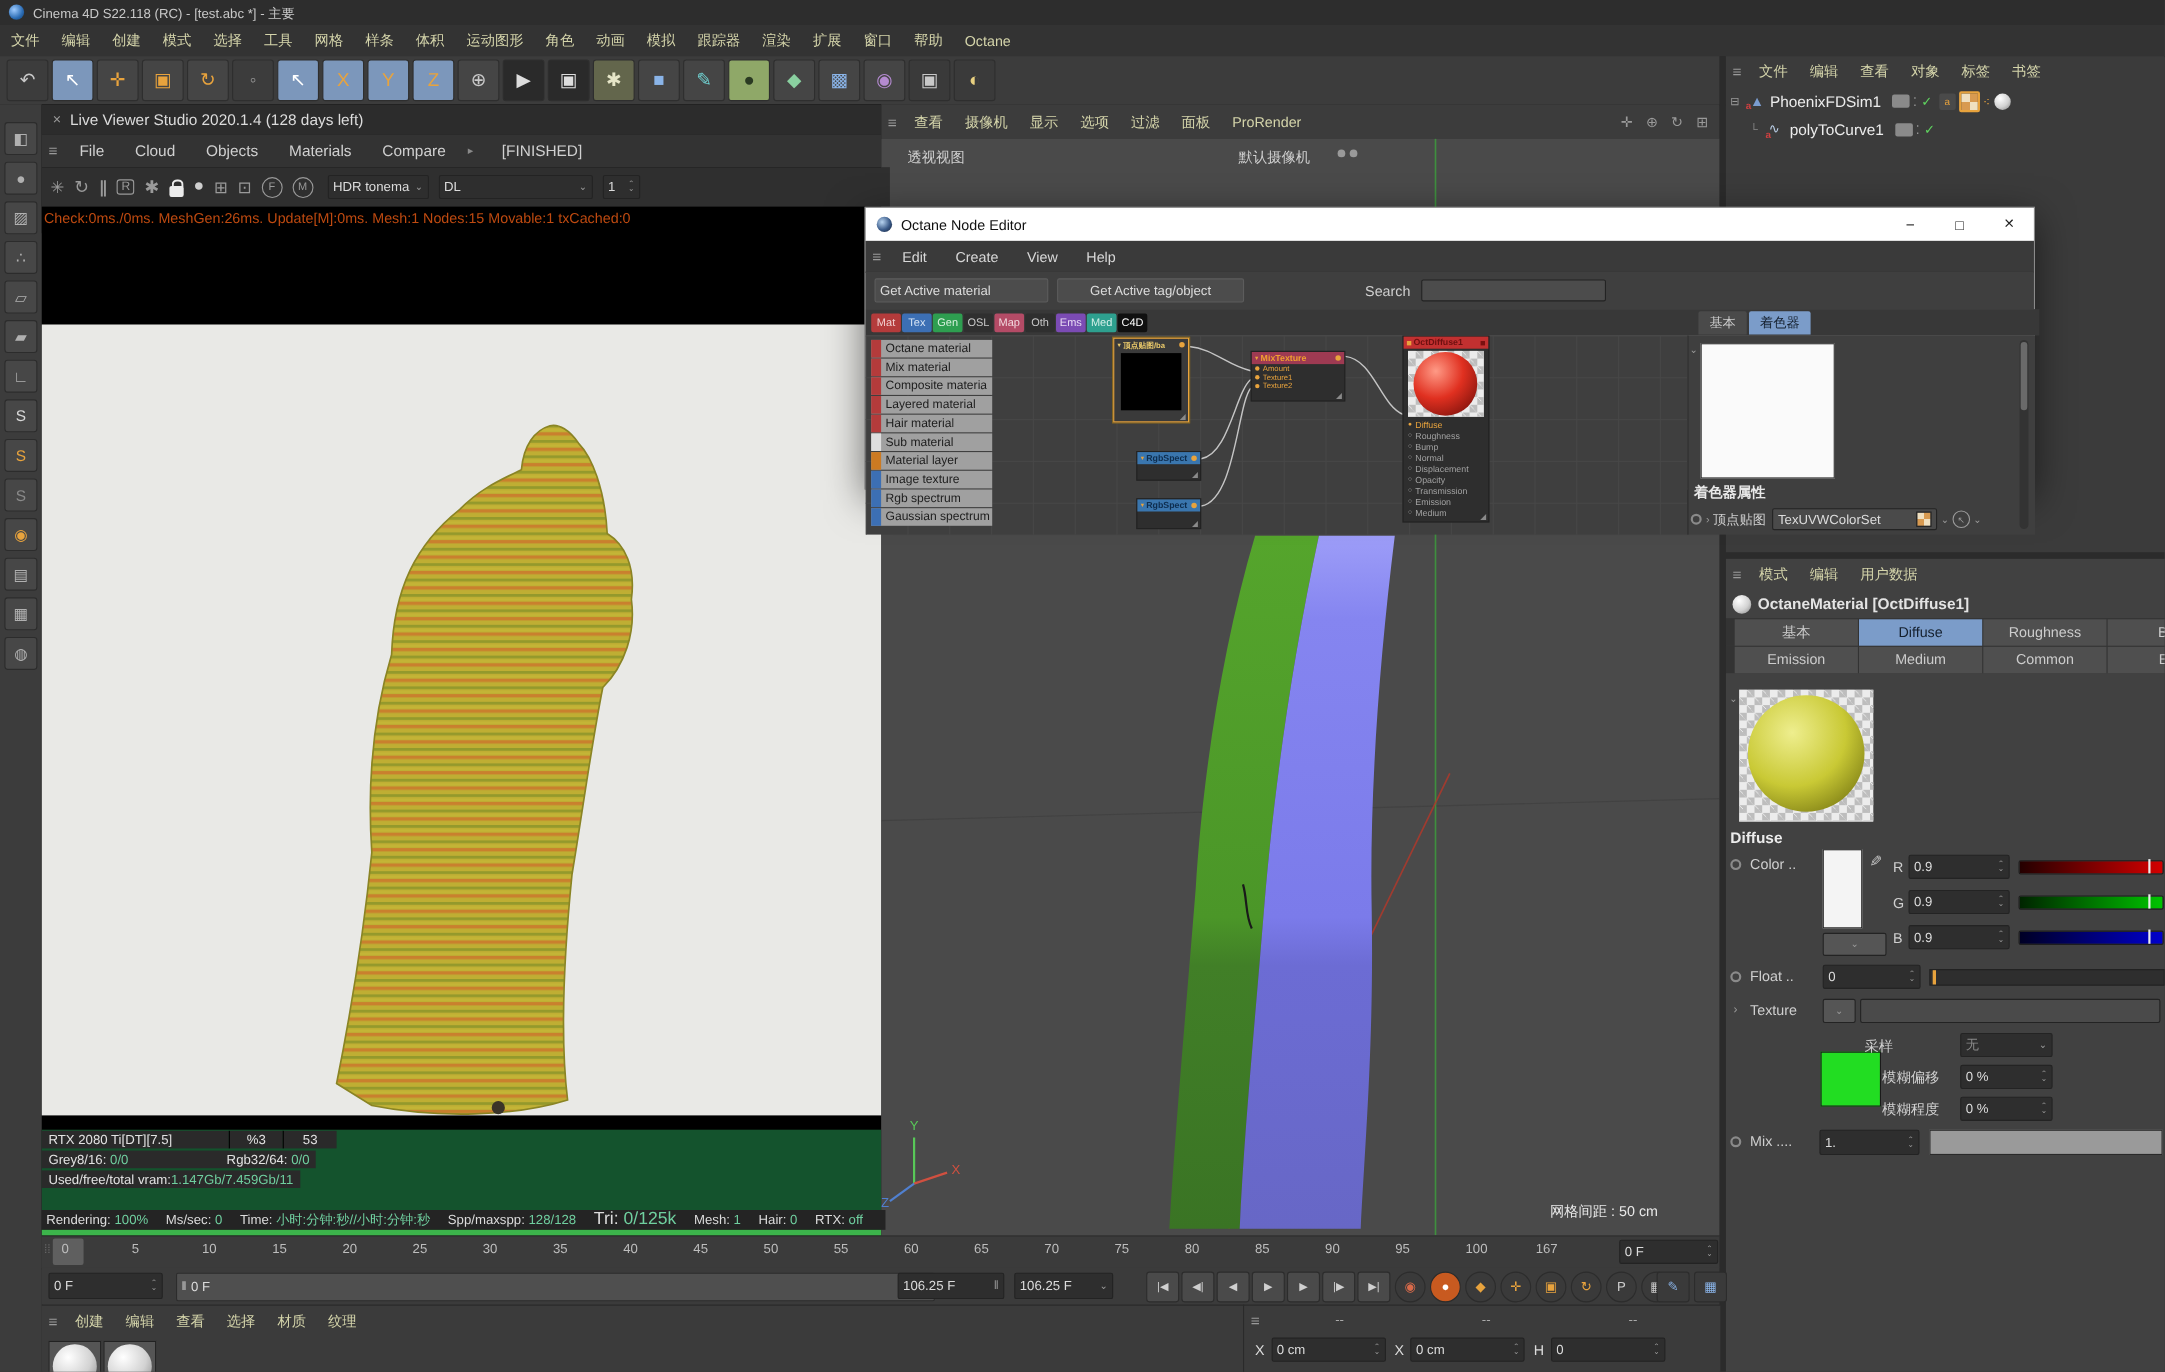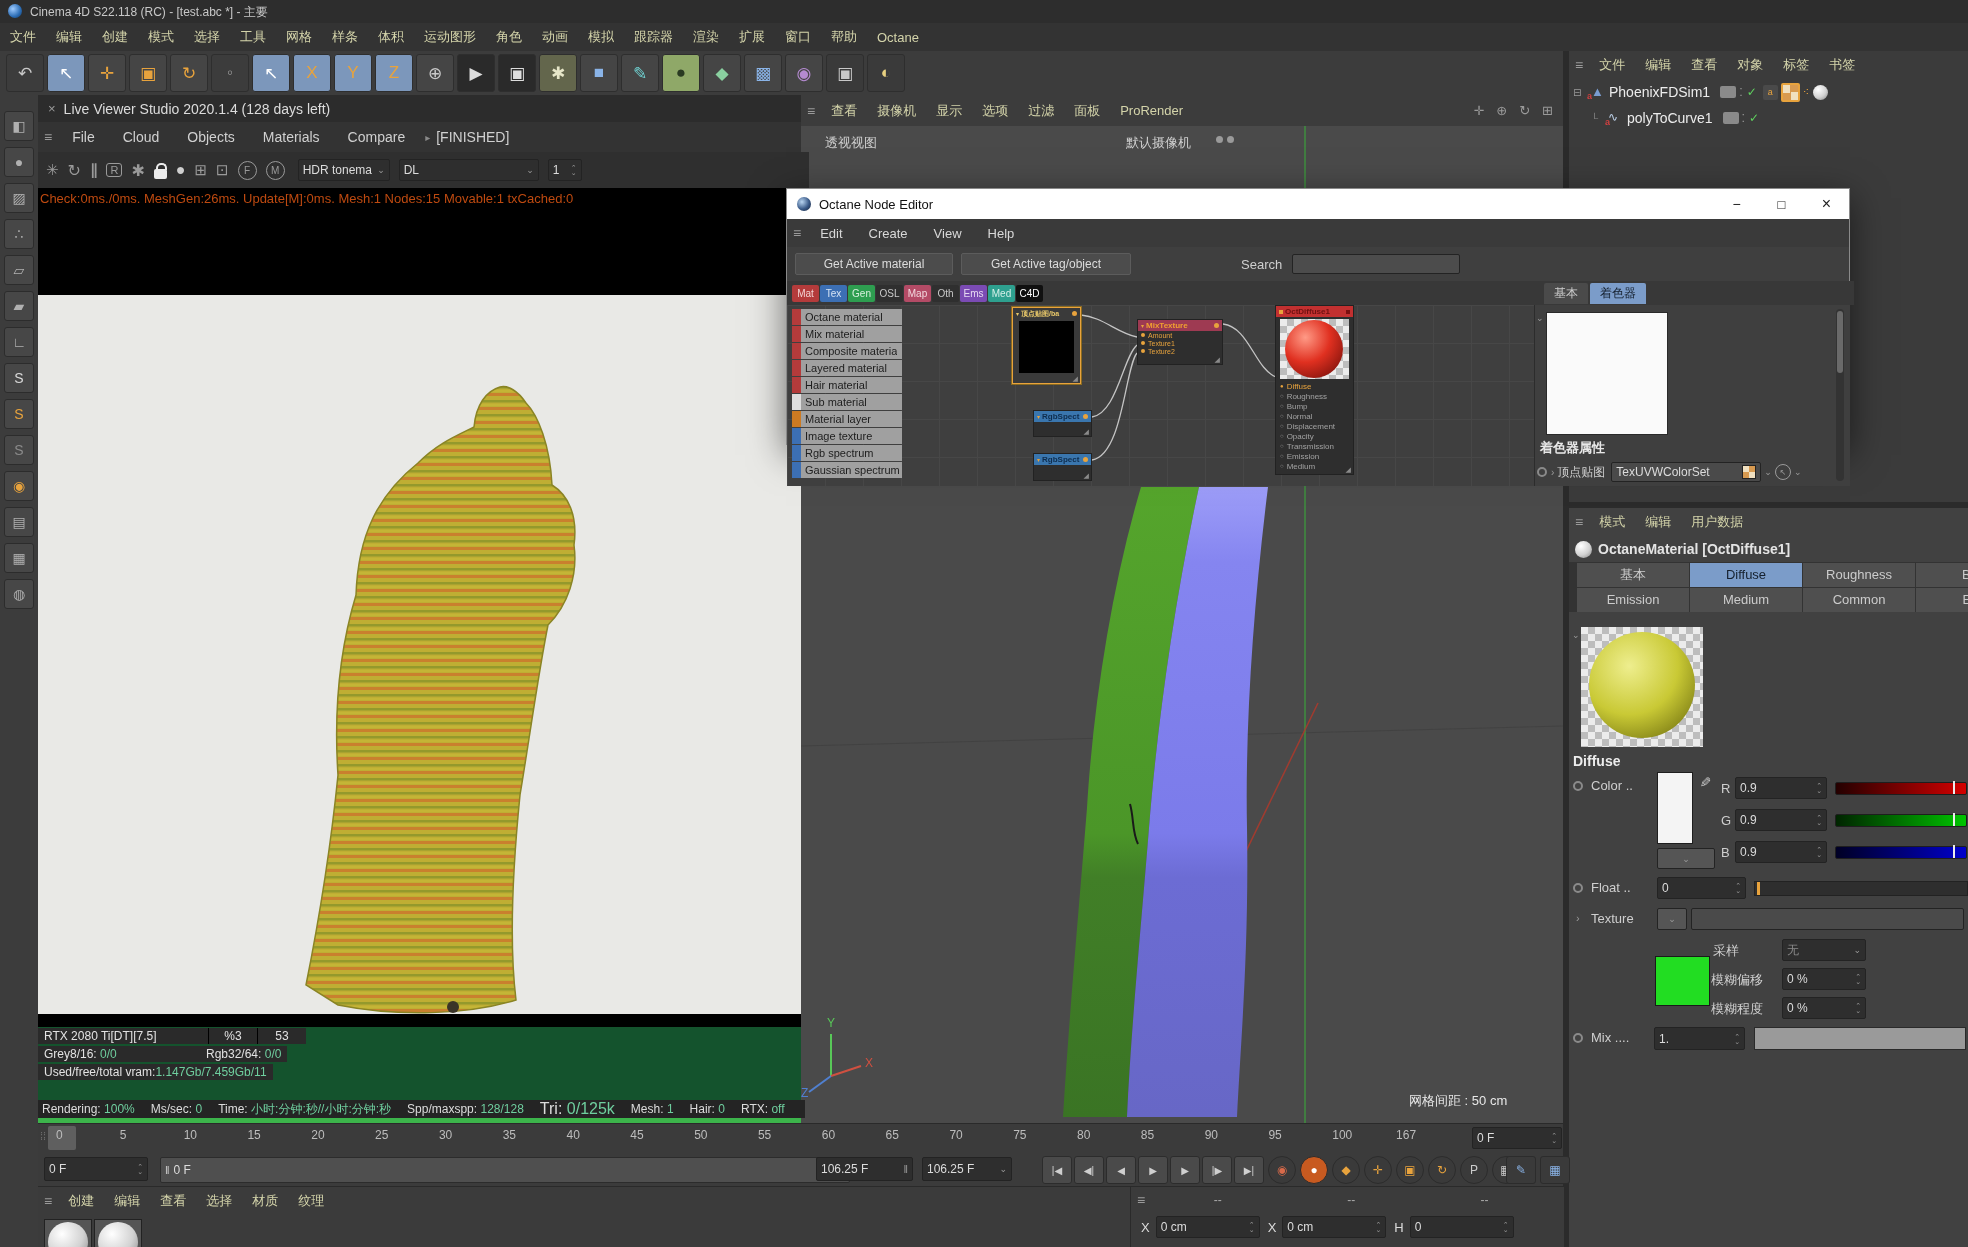--- a/index.html
+++ b/index.html
@@ -241,21 +241,21 @@
     <span class="burger">≡</span>
     <span class="f" style="height:30px;">
 
     <span style="padding:0 14px;color:#d0d0d0;font-size:14px;">File</span>
         <span style="padding:0 14px;color:#d0d0d0;font-size:14px;">Cloud</span>
         <span style="padding:0 14px;color:#d0d0d0;font-size:14px;">Objects</span>
         <span style="padding:0 14px;color:#d0d0d0;font-size:14px;">Materials</span>
         <span style="padding:0 14px;color:#d0d0d0;font-size:14px;">Compare</span>
       </span>
     <span style="color:#8a8a8a;font-size:10px;padding:0 6px;">▸</span>
-    <span style="color:#d0d0d0;font-size:14px;">[FINISHED]</span>
+    <span style="color:#d0d0d0;font-size:14px;margin-left:20px;">[FINISHED]</span>
   </div>
 
   <div class="abs f" style="left:0;top:57px;width:763px;height:36px;background:#2f2f2f;gap:9px;padding-left:8px;">
     <span style="color:#9a9a9a;font-size:15px;">✳</span>
     <span style="color:#9a9a9a;font-size:16px;">↻</span>
     <span style="color:#9a9a9a;font-size:15px;font-weight:bold;">∥</span>
     <span style="color:#9a9a9a;font-size:11px;border:1.5px solid #9a9a9a;border-radius:3px;padding:0 3px;">R</span>
     <span style="color:#9a9a9a;font-size:16px;">✱</span>
     <span class="lock"></span>
     <span style="color:#cfcfcf;font-size:16px;">●</span>
@@ -401,21 +401,21 @@
     <span class="f">
 
     <span style="padding:0 13px;color:#d8d8d8;font-size:13px;">Edit</span>
         <span style="padding:0 13px;color:#d8d8d8;font-size:13px;">Create</span>
         <span style="padding:0 13px;color:#d8d8d8;font-size:13px;">View</span>
         <span style="padding:0 13px;color:#d8d8d8;font-size:13px;">Help</span>
       </span>
   </div>
 
   <div class="abs f" style="left:0;top:58px;width:1062px;height:34px;background:#3f3f3f;">
-    <span class="fld" style="margin-left:8px;width:158px;height:22px;background:#4c4c4c;border:1px solid #5c5c5c;justify-content:center;">
+    <span class="fld" style="margin-left:8px;width:158px;height:22px;background:#4c4c4c;border:1px solid #5c5c5c;">
       <span>Get Active material</span>
     </span>
     <span class="fld" style="margin-left:8px;width:170px;height:22px;background:#4c4c4c;border:1px solid #5c5c5c;justify-content:center;">
       <span>Get Active tag/object</span>
     </span>
     <span style="margin-left:110px;color:#cfcfcf;font-size:13px;">Search</span>
     <span class="fld" style="margin-left:10px;width:168px;height:20px;background:#4c4c4c;"></span>
   </div>
 
   <div class="abs f" style="left:0;top:92px;width:1062px;height:24px;background:#383838;padding-left:5px;">
@@ -769,21 +769,21 @@
   </span>
 
   <span class="abs" style="left:7px;top:404px;color:#9a9a9a;font-size:11px;">›</span>
   <span class="abs attr-label" style="left:22px;top:403px;">Texture</span>
   <span class="abs fld" style="left:88px;top:400px;width:30px;height:22px;background:#555;justify-content:center;">
       <span class="ddarrow" style="margin:0;">⌄</span>
     </span>
   <span class="abs fld" style="left:122px;top:400px;width:273px;height:22px;background:#4a4a4a;"></span>
 
   <div class="abs" style="left:86px;top:448px;width:53px;height:48px;background:#22dd22;border:1px solid #1a1a1a;"></div>
-  <span class="abs attr-label" style="left:144px;top:434px;">采样</span>
+  <span class="abs attr-label" style="left:126px;top:434px;">采样</span>
   <span class="abs fld" style="left:213px;top:431px;width:84px;height:22px;color:#8a8a8a;">
       <span class="val" style="color:#8a8a8a;">无</span>
       <span class="ddarrow">⌄</span>
     </span>
   <span class="abs attr-label" style="left:142px;top:463px;">模糊偏移</span>
   <span class="abs fld" style="left:213px;top:460px;width:84px;height:22px;">
       <span class="val">0 %</span>
       <span class="spinner"></span>
     </span>
   <span class="abs attr-label" style="left:142px;top:492px;">模糊程度</span>

